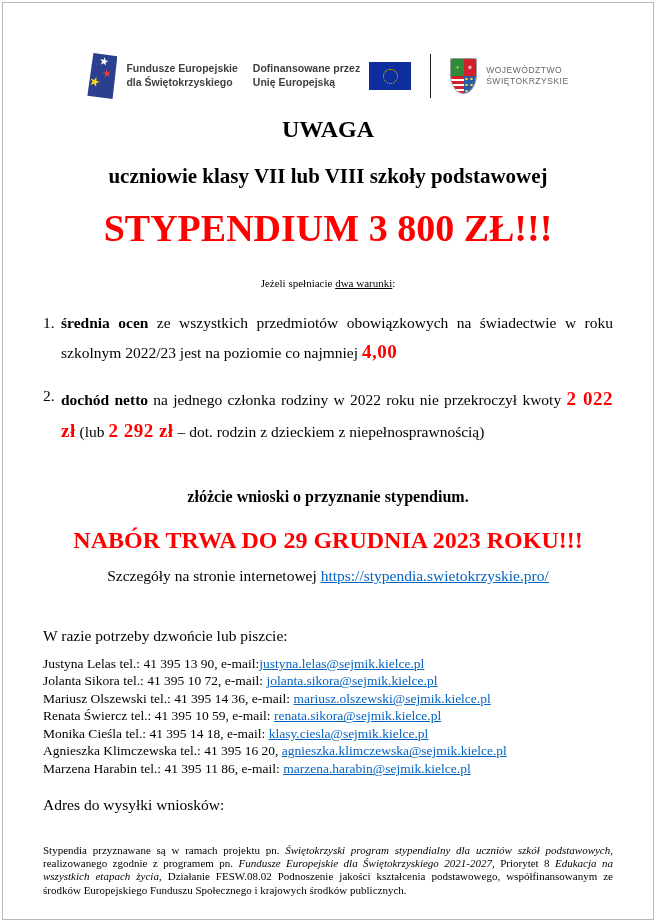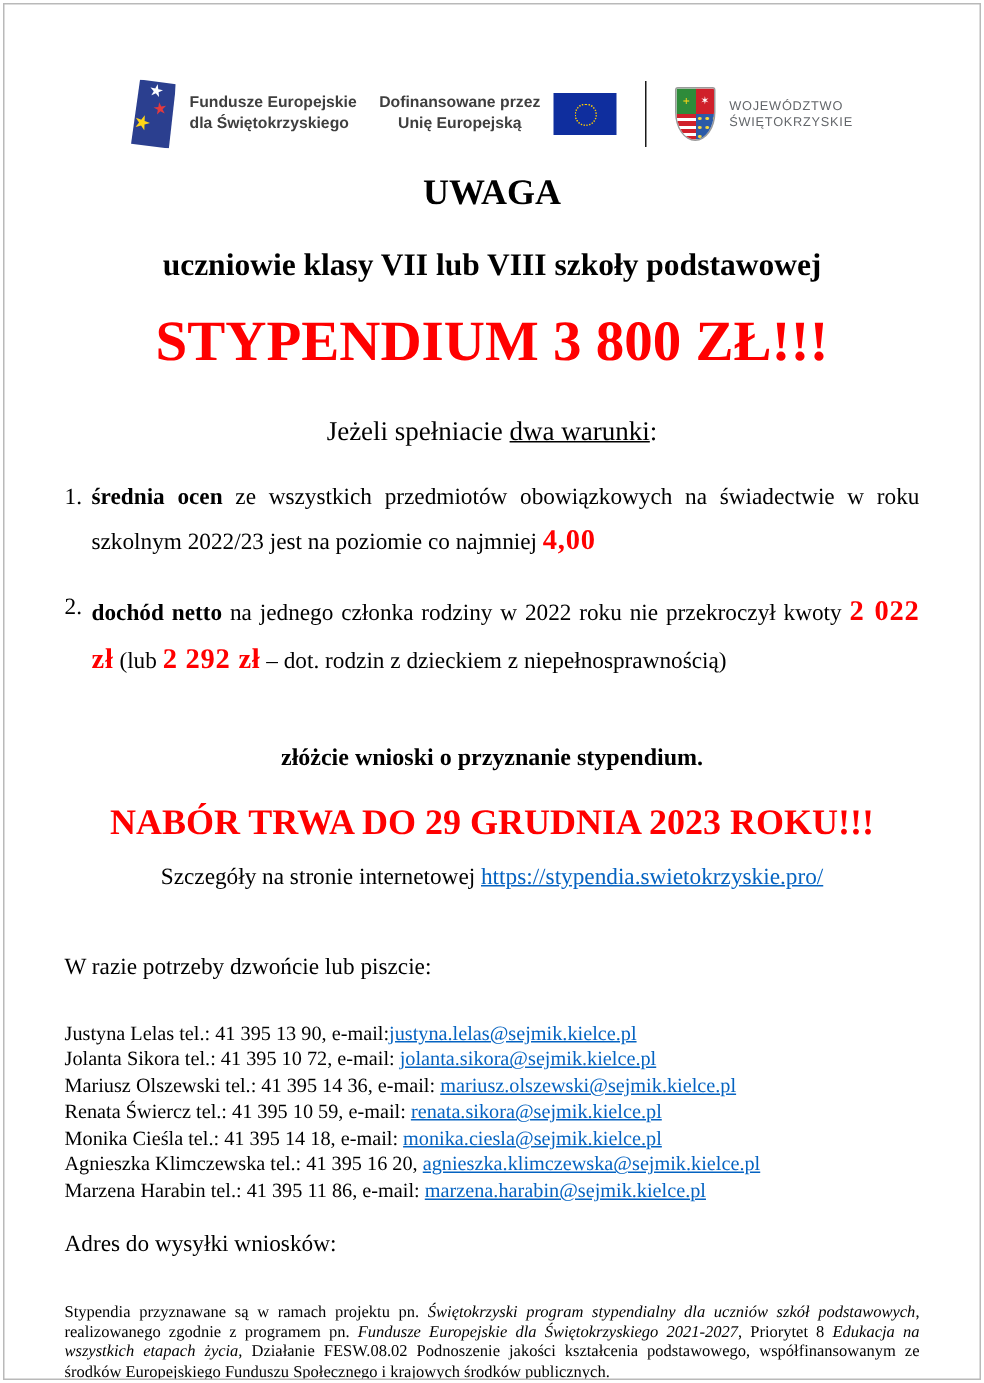--- a/index.html
+++ b/index.html
@@ -23,21 +23,21 @@
   }
 
   
   .logo-row{
     display:flex;align-items:center;justify-content:center;
     gap:15px;height:58px;
     font-family:"Liberation Sans", sans-serif;
   }
   .logo-unit{display:flex;align-items:center;gap:9px}
   .logo-label{font-size:10.5px;font-weight:bold;color:#3f3f3f;line-height:1.3}
-  .logo-label.right{text-align:center}
+  .logo-label.right{text-align:left}
 
   .fe-icon{position:relative;width:30px;height:46px;background:#2b3f8f;
     clip-path:polygon(20% 0,100% 7%,84% 100%,0 93%);}
   .fe-icon .st{position:absolute;line-height:1;font-size:11px}
   .fe-icon .st.w{color:#fff;left:12px;top:3px;transform:rotate(12deg)}
   .fe-icon .st.r{color:#e23a3e;left:15px;top:15px;transform:rotate(-8deg)}
   .fe-icon .st.y{color:#ffd617;left:2px;top:22px;font-size:13px;transform:rotate(20deg)}
 
   .pl-flag{width:40px;height:25px;border:1px solid #e0e0e0}
   .pl-flag .top{height:50%;background:#fff}
@@ -55,37 +55,37 @@
   .herb .q2{background:#d0202a;color:#fff;font-size:7px}
   .herb .q3{background:repeating-linear-gradient(180deg,#d0202a 0 3px,#fff 3px 5px)}
   .herb .q4{background:#2b5aa7;background-image:radial-gradient(circle,#f6d73c 1px,transparent 1.3px);background-size:5px 6px}
   .region-label{font-size:8.5px;color:#63666a;letter-spacing:.5px;line-height:1.35;font-weight:500}
 
   
   .center{text-align:center}
   .attention{margin-top:11px;font-size:24px;font-weight:bold}
   .subtitle{margin-top:21px;font-size:21px;font-weight:bold}
   .headline{margin-top:17px;font-size:38px;font-weight:bold;color:var(--red);white-space:nowrap}
-  .intro{margin-top:27px;font-size:18px}
+  .intro{margin-top:27px;font-size:11px}
   ol.conds{margin-top:21px;list-style:none}
   ol.conds li{display:flex;margin-bottom:15px;font-size:15.5px;line-height:1.68}
   ol.conds .num{flex:0 0 18px}
   ol.conds .cond-text{flex:1;text-align:justify}
   .b{font-weight:bold}
   .i{font-style:italic}
   .u{text-decoration:underline}
   .red{color:var(--red)}
   .big{font-size:19px;letter-spacing:.5px}
   .cta{margin-top:41px;font-size:16px;font-weight:bold}
   .deadline{margin-top:21px;font-size:24px;font-weight:bold;color:var(--red);white-space:nowrap}
   .details{margin-top:13px;font-size:15.5px}
   a.link,.link{color:var(--blue);text-decoration:underline;cursor:pointer}
 
   .contact-heading{margin-top:42px;font-size:15.5px}
-  .contact-list{margin-top:26px;font-size:13.5px;line-height:1.3}
+  .contact-list{margin-top:10px;font-size:13.5px;line-height:1.3}
   .contact-row{white-space:nowrap}
   .addr-label{margin-top:18px;font-size:15.5px}
   .addr-value{font-size:16px;font-weight:bold;margin-top:2px}
   .fineprint{margin-top:30px;font-size:11px;line-height:1.22;text-align:justify}
 </style>
 </head>
 <body>
 
 <div class="sheet">
 
@@ -149,21 +149,21 @@
   <div class="cta center">złóżcie wnioski o przyznanie stypendium.</div>
   <div class="deadline center">NABÓR TRWA DO 29 GRUDNIA 2023 ROKU!!!</div>
   <div class="details center"><span>Szczegóły na stronie internetowej </span><a class="link" href="#">https://stypendia.swietokrzyskie.pro/</a></div>
 
   <div class="contact-heading">W razie potrzeby dzwońcie lub piszcie:</div>
   <div class="contact-list">
     <div class="contact-row"><span>Justyna Lelas tel.: 41 395 13 90, e-mail:</span><a class="link" href="#">justyna.lelas@sejmik.kielce.pl</a></div>
     <div class="contact-row"><span>Jolanta Sikora tel.: 41 395 10 72, e-mail: </span><a class="link" href="#">jolanta.sikora@sejmik.kielce.pl</a></div>
     <div class="contact-row"><span>Mariusz Olszewski tel.: 41 395 14 36, e-mail: </span><a class="link" href="#">mariusz.olszewski@sejmik.kielce.pl</a></div>
     <div class="contact-row"><span>Renata Świercz tel.: 41 395 10 59, e-mail: </span><a class="link" href="#">renata.sikora@sejmik.kielce.pl</a></div>
-    <div class="contact-row"><span>Monika Cieśla tel.: 41 395 14 18, e-mail: </span><a class="link" href="#">monika.ciesla@sejmik.kielce.pl</a></div>
+    <div class="contact-row"><span>Monika Cieśla tel.: 41 395 14 18, e-mail: </span><a class="link" href="#">klasy.ciesla@sejmik.kielce.pl</a></div>
     <div class="contact-row"><span>Agnieszka Klimczewska tel.: 41 395 16 20, </span><a class="link" href="#">agnieszka.klimczewska@sejmik.kielce.pl</a></div>
     <div class="contact-row"><span>Marzena Harabin tel.: 41 395 11 86, e-mail: </span><a class="link" href="#">marzena.harabin@sejmik.kielce.pl</a></div>
   </div>
 
   <div class="addr-label">Adres do wysyłki wniosków:</div>
 
   <div class="fineprint"><span>Stypendia przyznawane są w ramach projektu pn. </span><span class="i">Świętokrzyski program stypendialny dla uczniów szkół podstawowych</span><span>, realizowanego zgodnie z programem pn. </span><span class="i">Fundusze Europejskie dla Świętokrzyskiego 2021-2027</span><span>, Priorytet 8 </span><span class="i">Edukacja na wszystkich etapach życia,</span><span> Działanie FESW.08.02 Podnoszenie jakości kształcenia podstawowego, współfinansowanym ze środków Europejskiego Funduszu Społecznego i krajowych środków publicznych.</span></div>
 
 </div>
 

